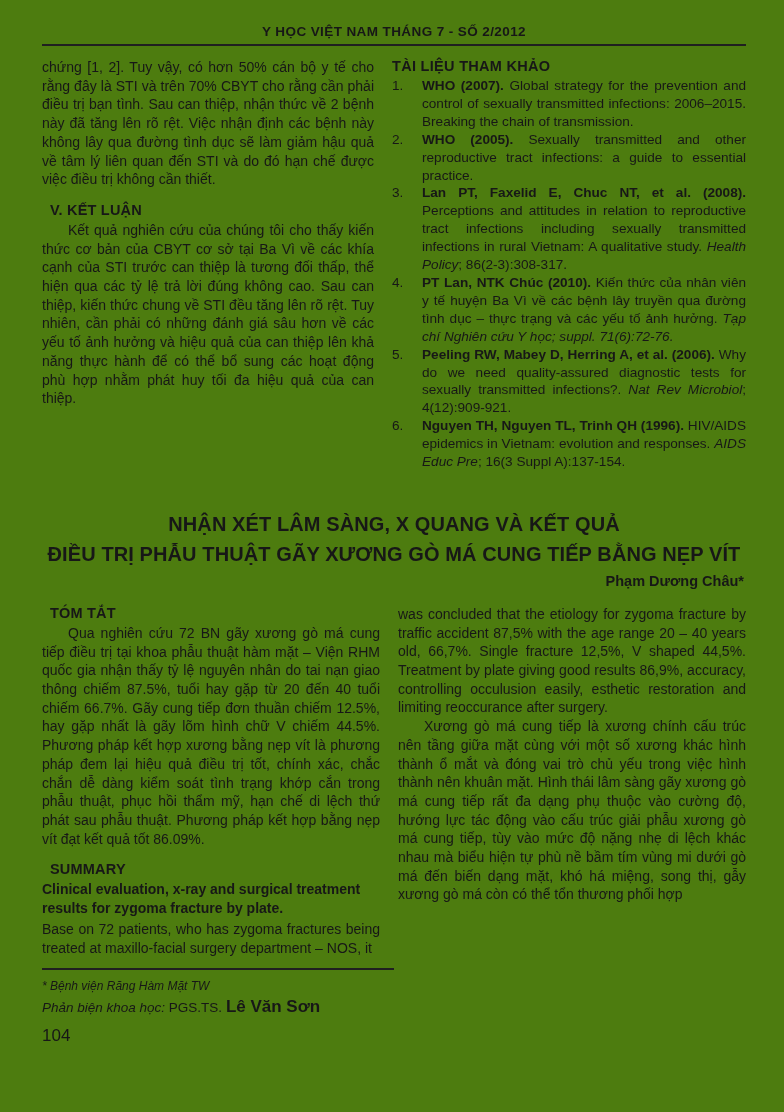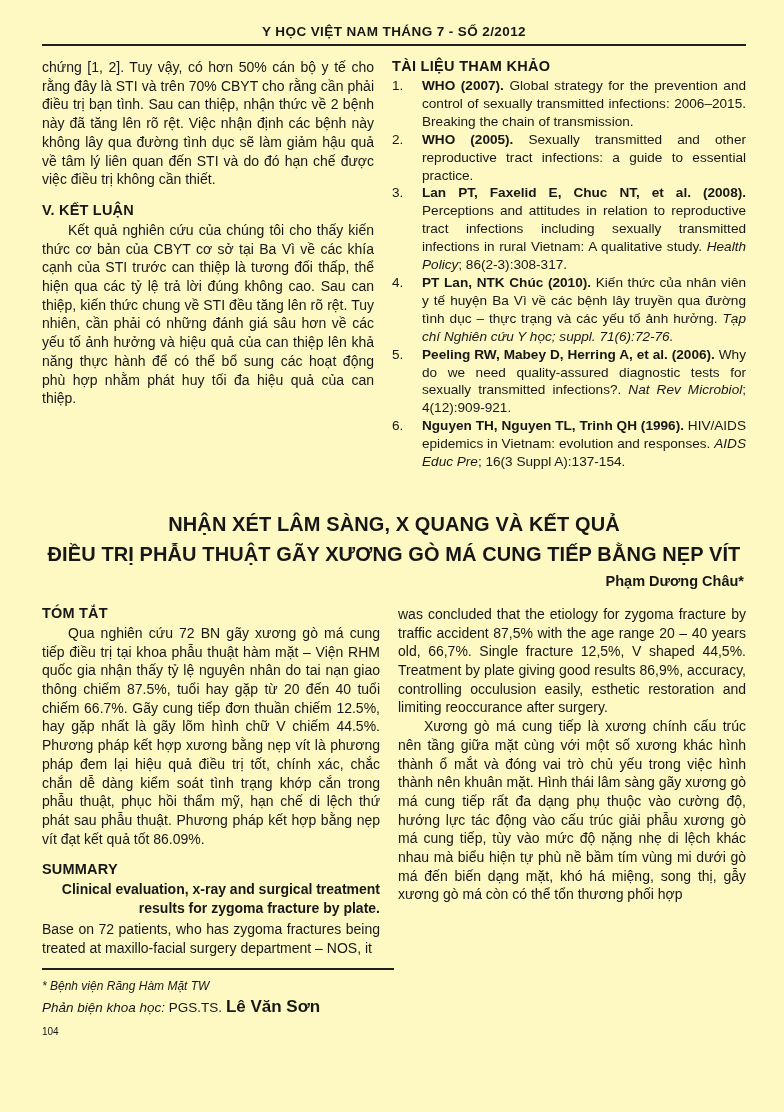--- a/index.html
+++ b/index.html
@@ -1,20 +1,20 @@
 <!DOCTYPE html>
 <html><head>
 <meta charset="utf-8">
 <style>
   html,body { margin:0; padding:0; background:#e8e8e6; }
   .page {
     position:relative;
     width:784px; height:1112px;
     margin:0 auto;
-    background:#fef9c3;
+    background:#4d7c0f;
     color:#171717;
     font-family:"Liberation Sans","DejaVu Sans",sans-serif;
     box-sizing:border-box;
     padding:24px 38px 0 42px;
     overflow:hidden;
   }
   .journal-header {
     text-align:center;
     font-weight:bold;
     font-size:13.5px;
@@ -34,21 +34,21 @@
     margin:0;
     font-size:14px;
     line-height:18.7px;
     text-align:justify;
   }
   p.indent { text-indent:26px; }
 
   h3.sec {
     font-size:14.5px;
     font-weight:bold;
-    margin:13px 0 3px 0;
+    margin:13px 0 3px 8px;
     letter-spacing:.2px;
   }
   h3.first { margin-top:0; }
 
   
   .refs-heading {
     font-size:14.5px; font-weight:bold; margin:0 0 3px 0; letter-spacing:.3px;
   }
   .ref { display:flex; font-size:13.6px; line-height:17.9px; }
   .ref-num { width:30px; flex:none; }
@@ -67,39 +67,39 @@
   }
   .author {
     text-align:right;
     font-weight:bold;
     font-size:14.5px;
     margin:4px 2px 16px 0;
   }
 
   .sum-sub {
     font-weight:bold;
-    text-align:right;
+    text-align:left;
     font-size:14px;
     line-height:19px;
     margin:1px 0 2px 0;
   }
 
   
   .foot-rule {
     border:none;
     border-top:2.5px solid #202020;
     width:352px;
     margin:10px 0 7px 0;
   }
   .foot-aff { font-size:12px; font-style:italic; line-height:19px; }
   .foot-review { font-size:13.5px; line-height:21px; }
   .foot-review .lbl { font-style:italic; }
   .foot-review .deg { font-style:normal; }
   .foot-review .nm  { font-weight:bold; font-size:17px; }
-  .page-num { font-size:10px; margin-top:8px; }
+  .page-num { font-size:17px; margin-top:8px; }
 </style>
 </head>
 <body>
 
 <div class="page">
 
   <div class="journal-header">Y HỌC VIỆT NAM THÁNG 7 - SỐ 2/2012</div>
   <hr class="header-rule">
 
   <div class="cols">

